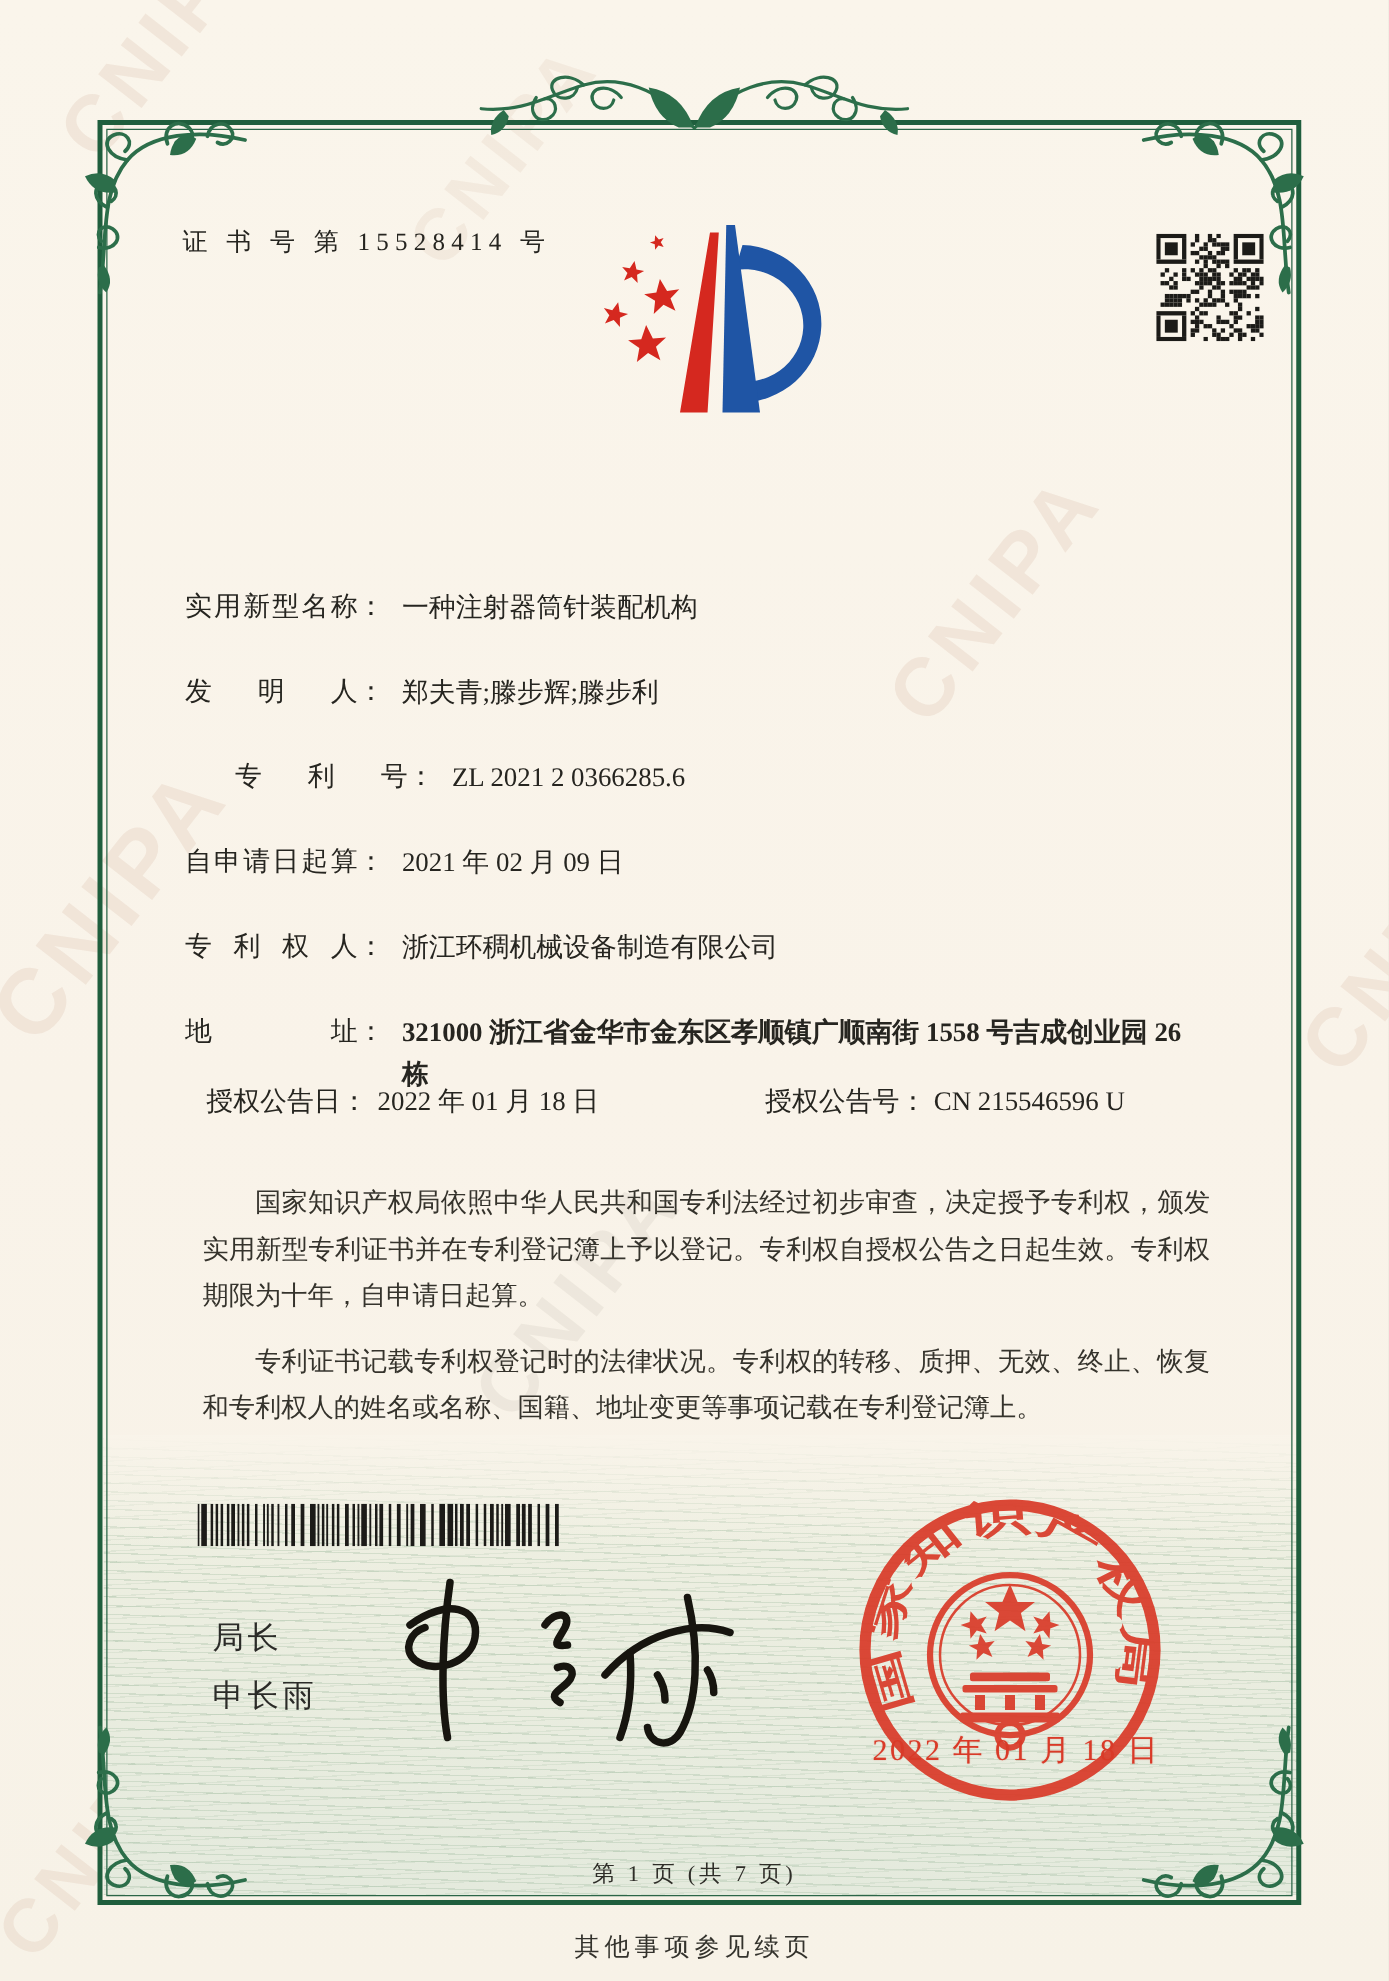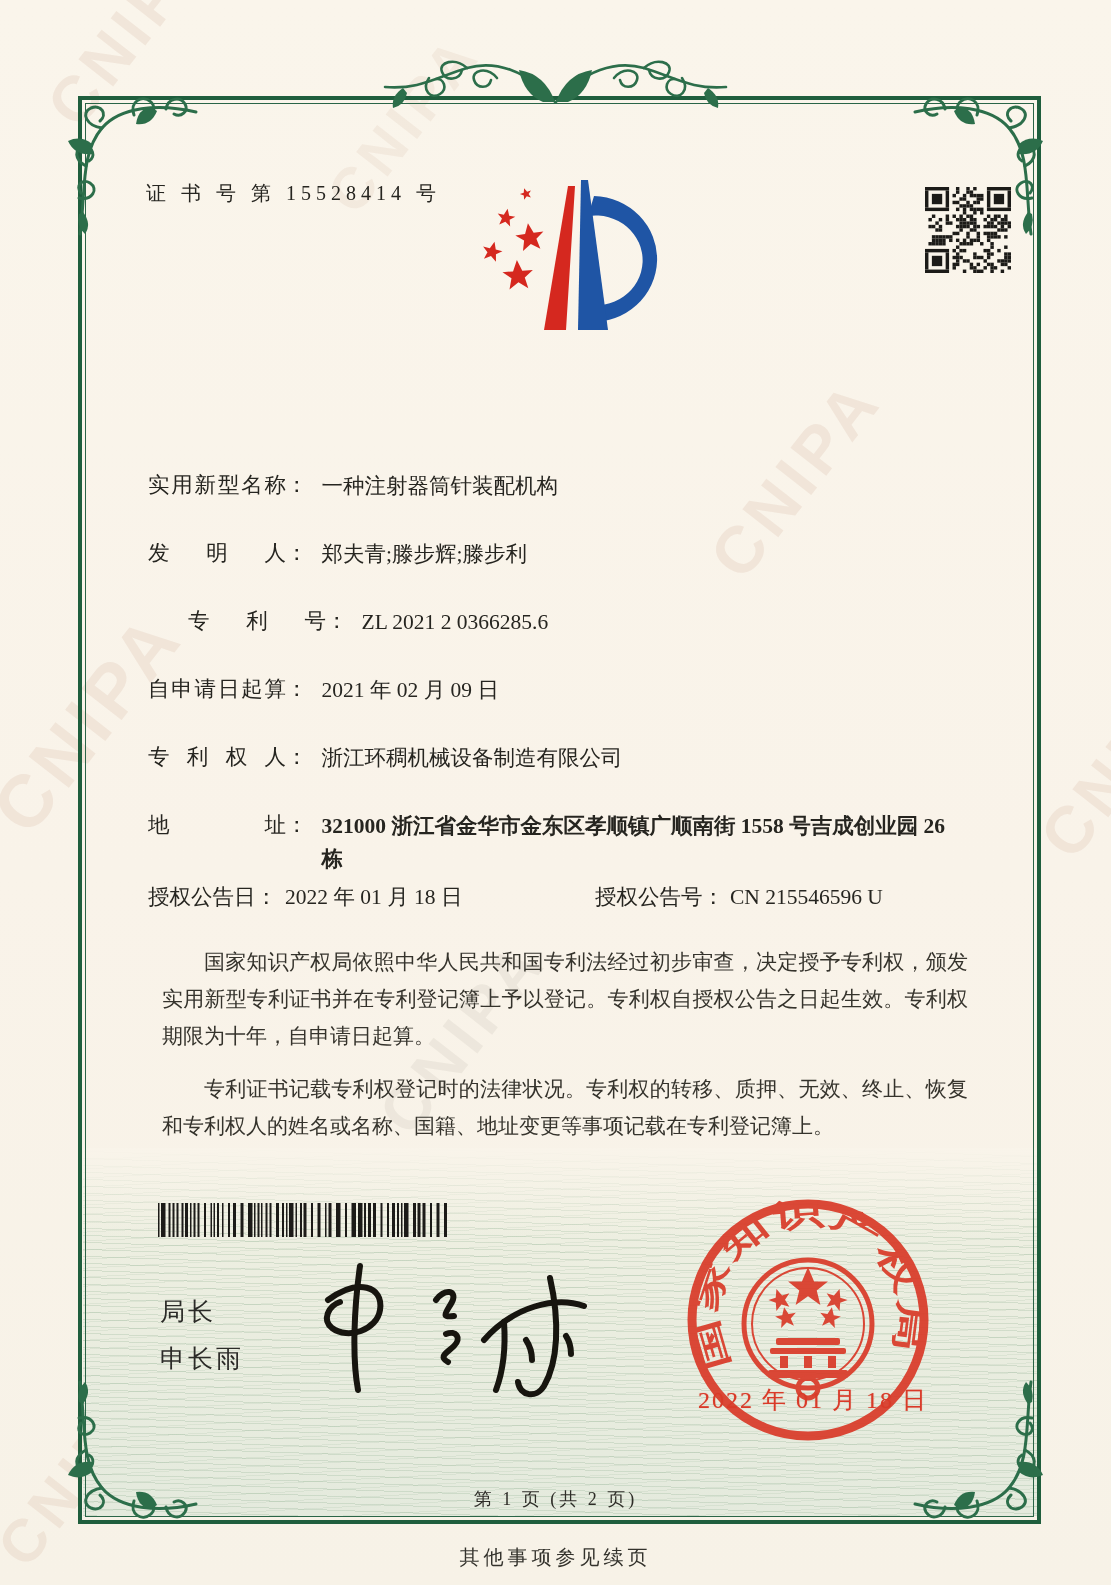--- a/index.html
+++ b/index.html
@@ -50,22 +50,22 @@
   .fcolon{ display:inline-block; margin-right:14px; }
   .fvalue{ display:inline-block; vertical-align:top; white-space:normal; width:660px; line-height:33px; }
   .grant-no{ position:absolute; left:447px; top:0; white-space:nowrap; }
   .paras{
     position:absolute; left:146px; top:928px; width:838px; font-size:21px;
     line-height:37px; text-align:justify; color:#35332c;
   }
   .paras p{ margin:16px; text-indent:2em; }
   .barcode{ position:absolute; left:158px; top:1203px; }
   .officer{
-    position:absolute; left:160px; top:1288px;
-    font-family:Liberation Sans, sans-serif;
+    position:absolute; left:170px; top:1288px;
+    font-family:Liberation Mono, monospace;
     font-size:25px; color:#2b2b28; line-height:47px; letter-spacing:3px;
   }
   .signature{ position:absolute; left:288px; top:1248px; }
   .seal{ position:absolute; left:680px; top:1192px; }
   .seal-date{
     position:absolute; left:698px; top:1384px; width:230px; text-align:center;
     color:#d93a28; font-size:24px; letter-spacing:2px; white-space:nowrap;
     text-shadow:0 0 1px rgba(217,58,40,.5);
   }
   .page-info{
@@ -364,21 +364,21 @@
     </div>
     <div class="field-row" style="top:204px;">
       <span class="flabel">自申请日起算</span><span class="fcolon">：</span><span class="fvalue">2021 年 02 月 09 日</span>
     </div>
     <div class="field-row" style="top:272px;">
       <span class="flabel">专利权人</span><span class="fcolon">：</span><span class="fvalue">浙江环稠机械设备制造有限公司</span>
     </div>
     <div class="field-row" style="top:340px;">
       <span class="flabel">地址</span><span class="fcolon">：</span><span class="fvalue" style="width:640px;font-weight:bold;">321000 浙江省金华市金东区孝顺镇广顺南街 1558 号吉成创业园 26 栋</span>
     </div>
-    <div class="field-row" style="top:412px;">
+    <div class="field-row" style="top:396px;margin-left:17px;">
       <span>授权公告日</span><span>：</span><span style="margin-left:8px;">2022 年 01 月 18 日</span>
       <span class="grant-no"><span>授权公告号</span><span>：</span><span style="margin-left:6px;">CN 215546596 U</span></span>
     </div>
   </div>
 
   <div class="paras">
     <p>国家知识产权局依照中华人民共和国专利法经过初步审查，决定授予专利权，颁发实用新型专利证书并在专利登记簿上予以登记。专利权自授权公告之日起生效。专利权期限为十年，自申请日起算。</p>
     <p>专利证书记载专利权登记时的法律状况。专利权的转移、质押、无效、终止、恢复和专利权人的姓名或名称、国籍、地址变更等事项记载在专利登记簿上。</p>
   </div>
 
@@ -478,16 +478,16 @@
       <rect x="90" y="156" width="76" height="6" rx="2"></rect>
       <rect x="100" y="164" width="8" height="12"></rect>
       <rect x="124" y="164" width="8" height="12"></rect>
       <rect x="148" y="164" width="8" height="12"></rect>
       <rect x="88" y="178" width="80" height="8" rx="2"></rect>
       <circle cx="128" cy="196" r="10" fill="none" stroke="#d93a28" stroke-width="5"></circle>
     </g>
   </svg>
   <div class="seal-date">2022 年 01 月 18 日</div>
 
-  <div class="page-info">第 1 页 (共 2 页)</div>
+  <div class="page-info">第 1 页 (共 7 页)</div>
   <div class="cont-note">其他事项参见续页</div>
 
 </div>
 
 </body></html>

